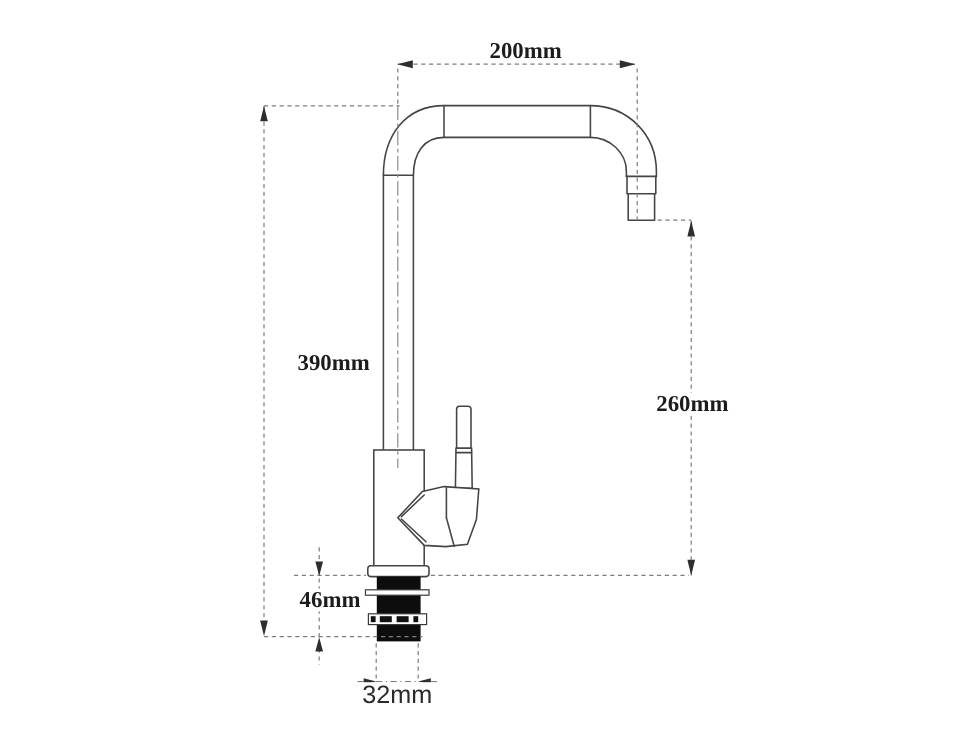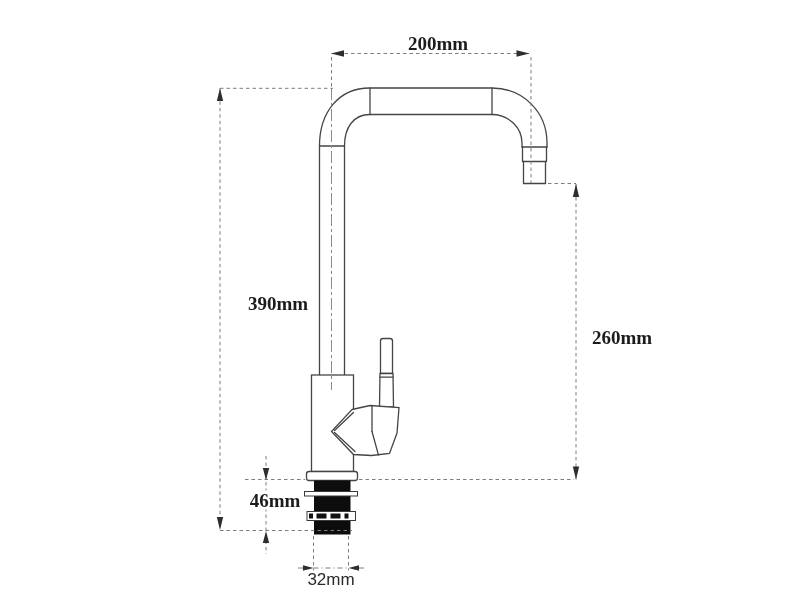--- a/index.html
+++ b/index.html
@@ -29,26 +29,26 @@
     font-size: 19px;
     color: #1c1c1c;
     background: #ffffff;
     padding: 0 3px;
     white-space: nowrap;
     line-height: 1;
   }
   .dim-label.sans {
     font-family: "Liberation Sans", "DejaVu Sans", sans-serif;
     font-weight: 400;
-    font-size: 17px;
+    font-size: 21px;
     color: #2b2b2b;
   }
   .lbl-200 { left: 438px; top: 43px;  background: transparent; }
   .lbl-390 { left: 237px; top: 303px; margin-left: 41px; }
-  .lbl-260 { left: 622px; top: 337px; }
+  .lbl-260 { left: 577px; top: 337px; }
   .lbl-46  { left: 265px; top: 500px; margin-left: 10px; }
   .lbl-32  { left: 331px; top: 579px; }
 </style>
 </head>
 <body>
 
 <div id="stage">
 
   <svg width="800" height="608" viewBox="0 0 800 608">
 

